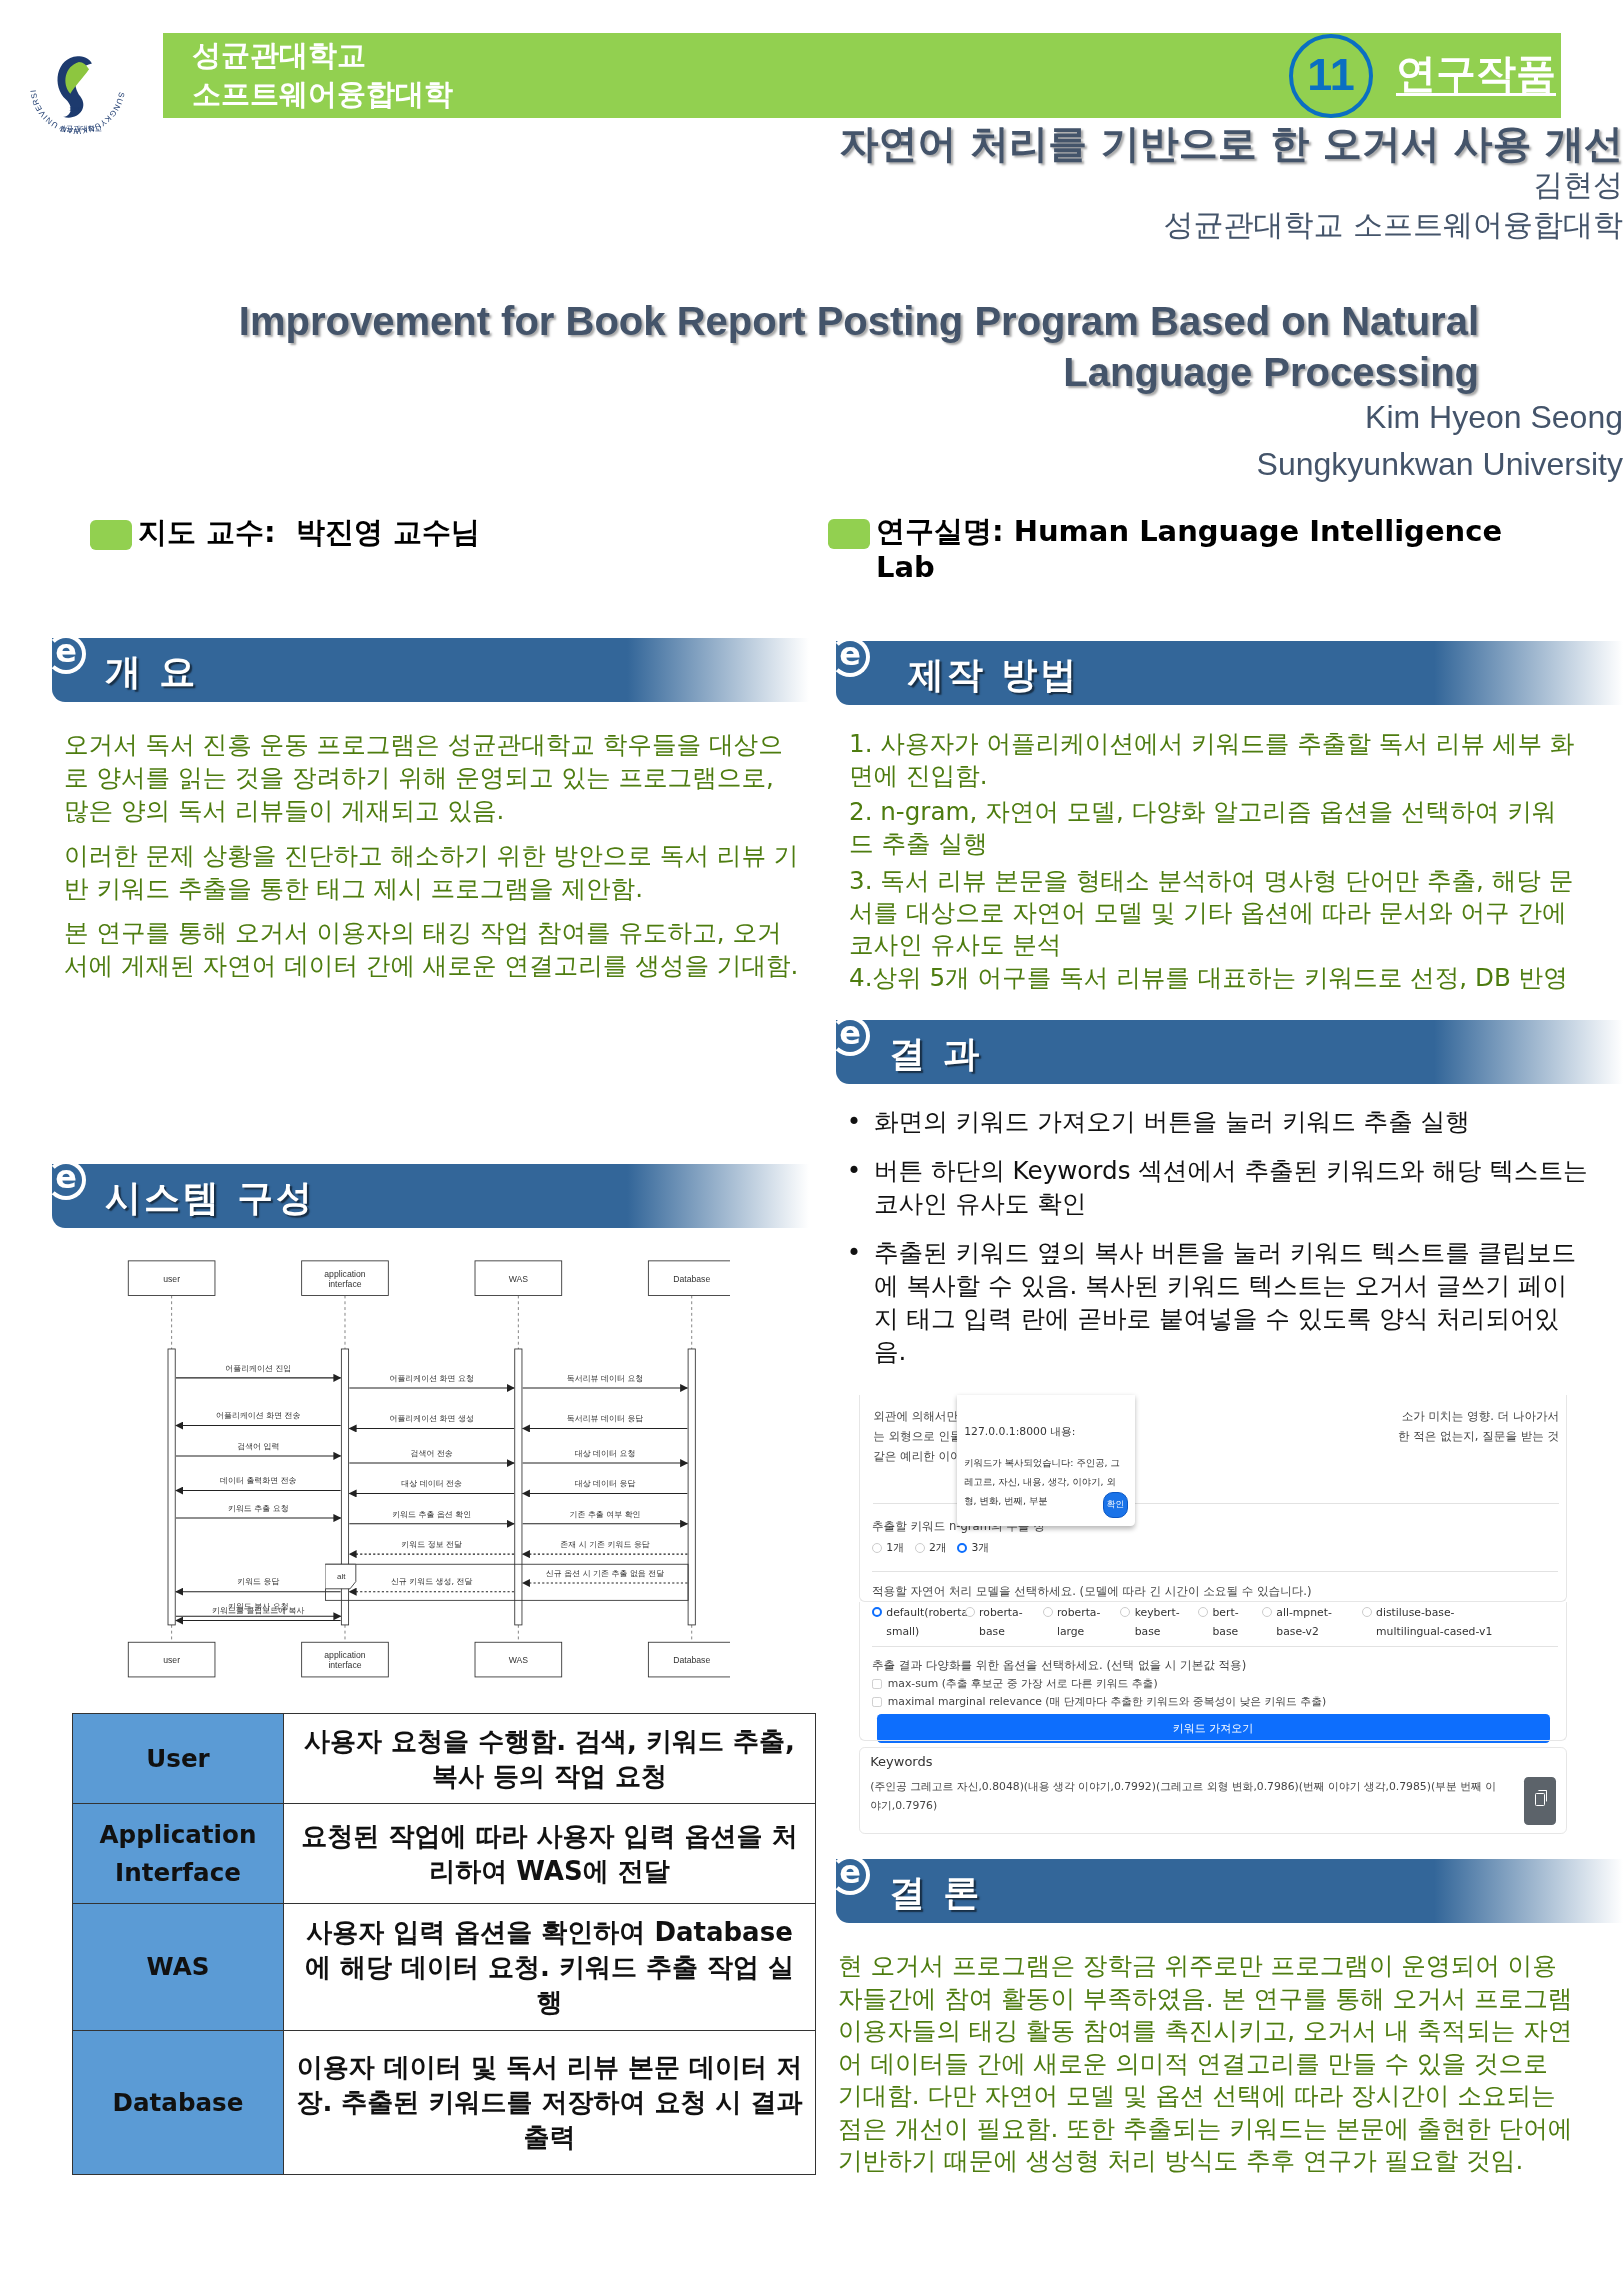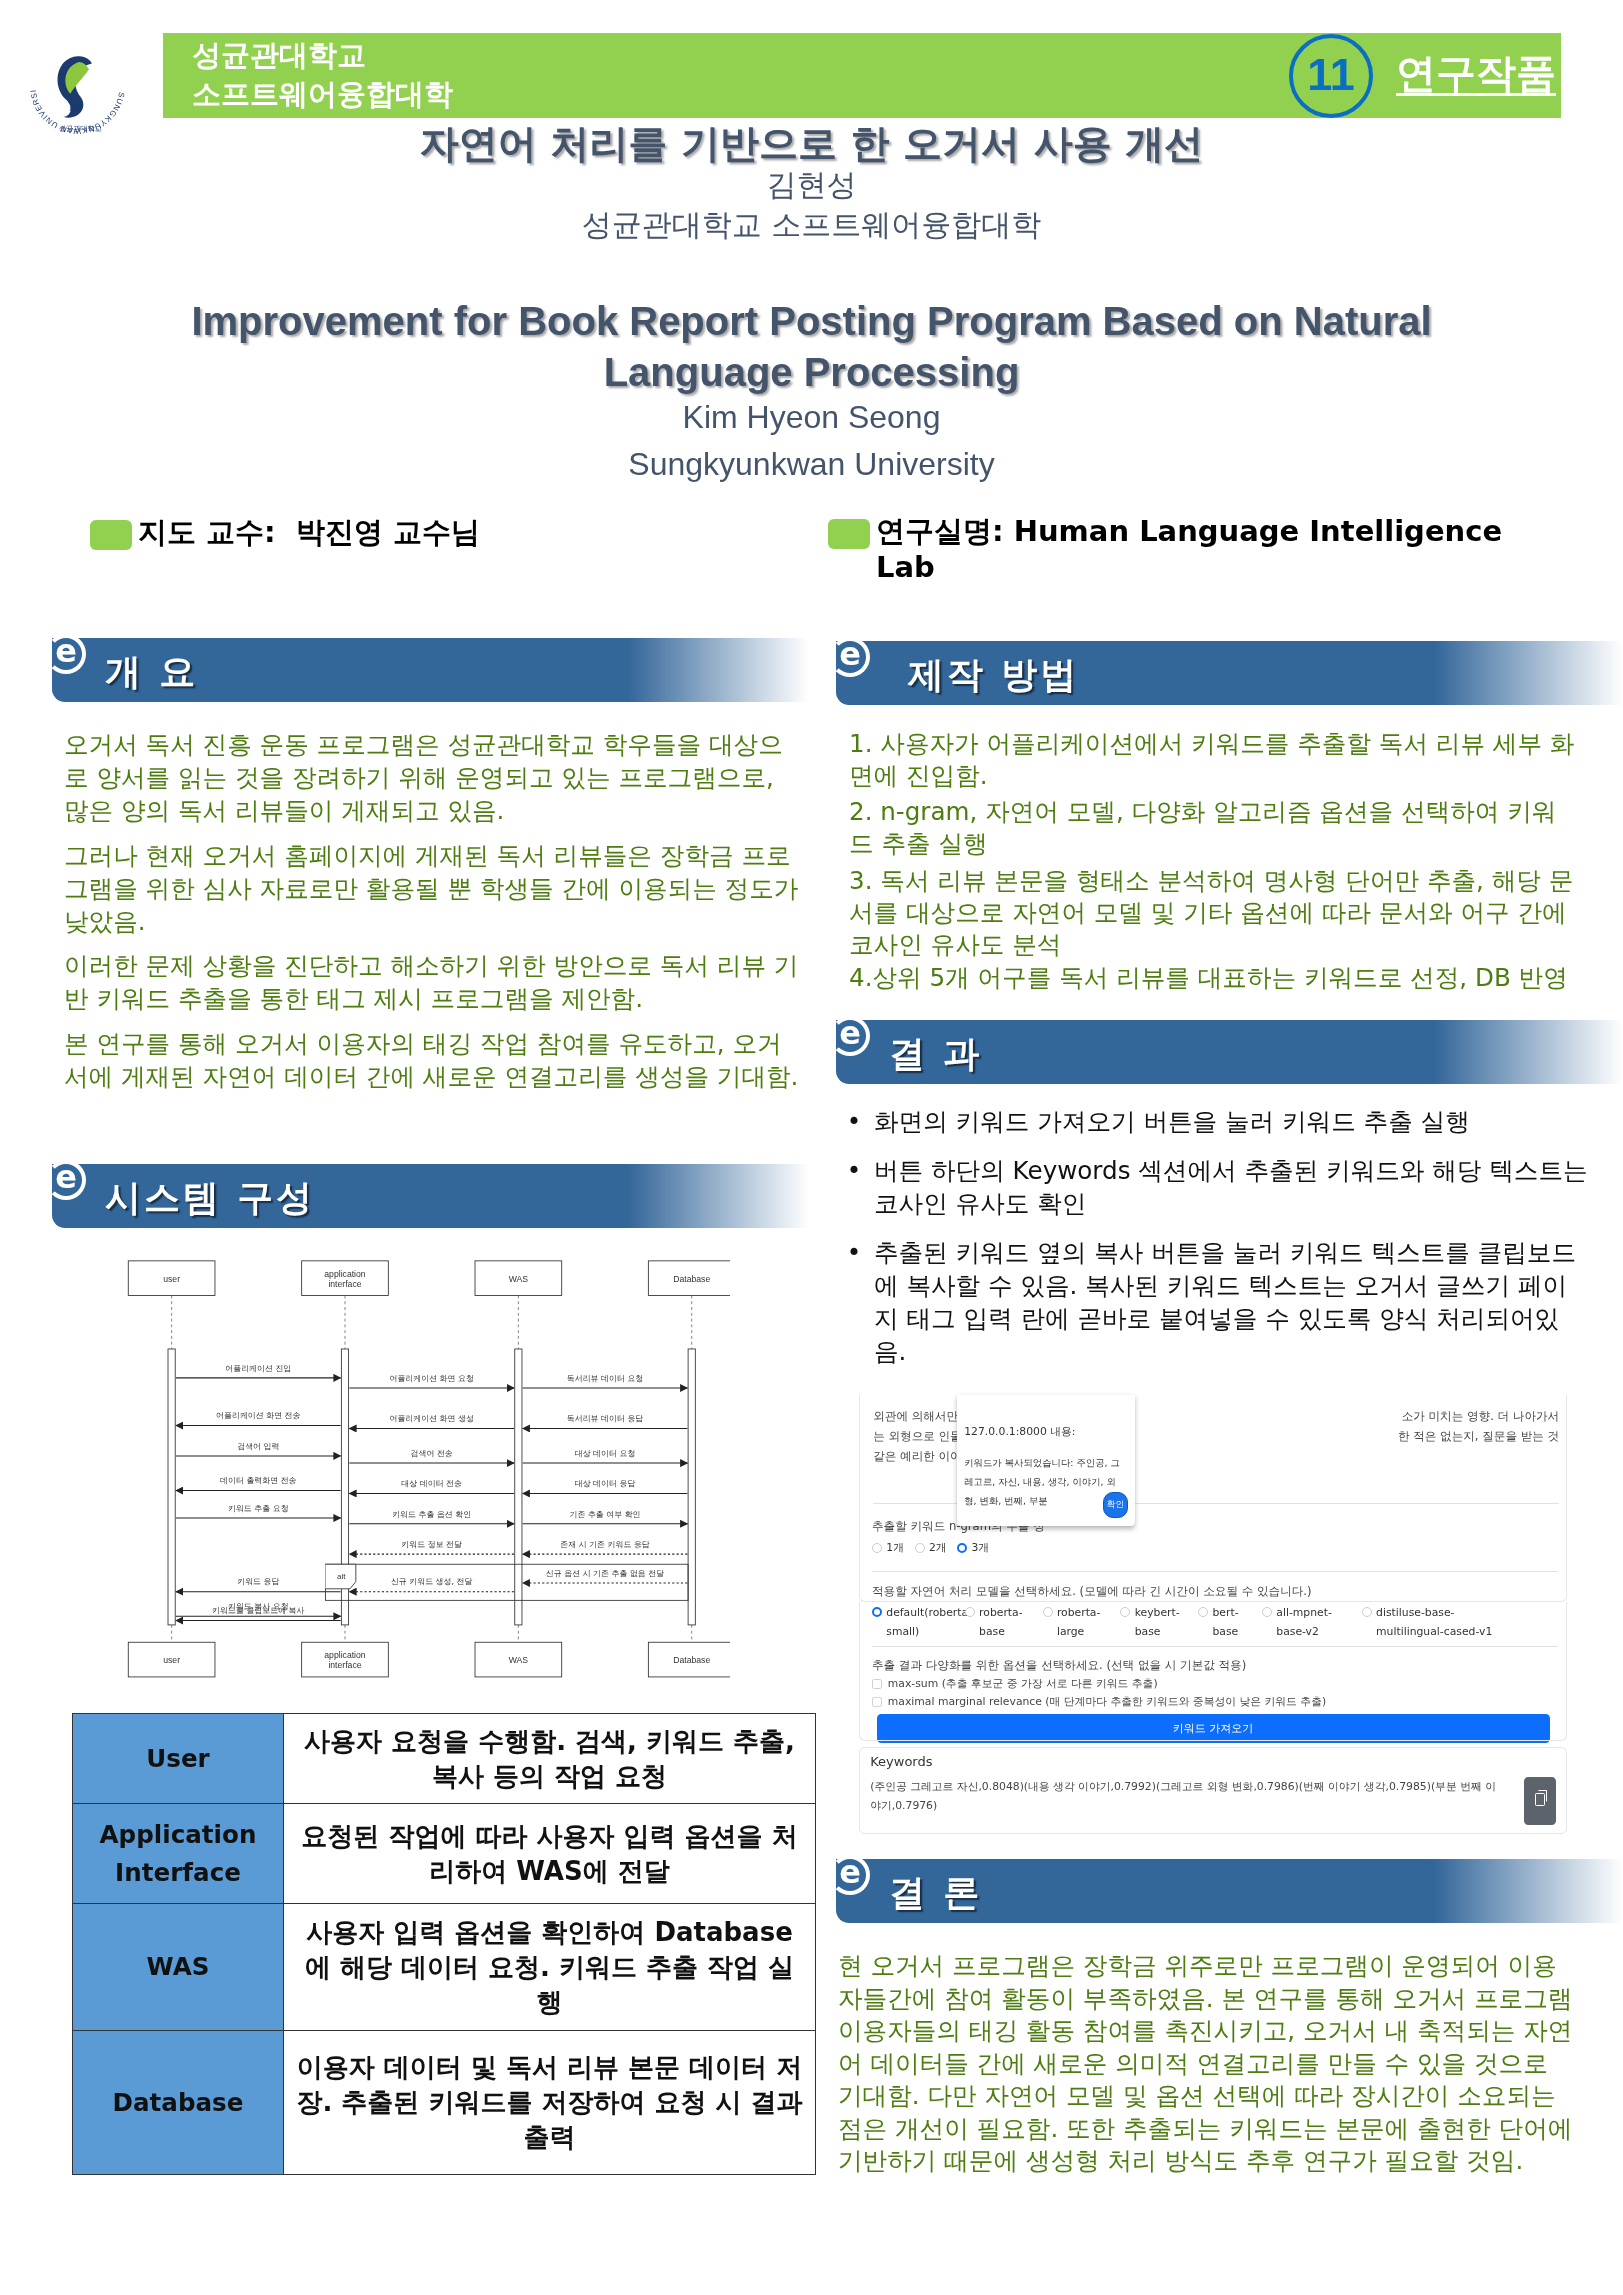--- a/index.html
+++ b/index.html
@@ -6,21 +6,21 @@
   html, body { width: 1623px; height: 2295px; background: #ffffff; overflow: hidden; }
   body { position: relative; font-family: "DejaVu Sans", "Liberation Sans", sans-serif; color: #111; }
 
   
   .logo { position: absolute; left: 27.4px; top: 36px; width: 101px; height: 101px; }
   .top-band { position: absolute; left: 163px; top: 33px; width: 1398px; height: 85px; background: #92d050; }
   .band-school { position: absolute; left: 29px; top: 2.9px; color: #fff; font-weight: bold; font-size: 29px; line-height: 39px; font-family: "DejaVu Sans", sans-serif; }
   .band-badge { position: absolute; left: 1126px; top: 1.4px; width: 84px; height: 84px; border: 4.3px solid #0a6fc2; border-radius: 50%; color: #0a6fc2; font-weight: bold; font-size: 45px; line-height: 74px; text-align: center; font-family: "Liberation Sans", sans-serif; }
   .band-label { position: absolute; left: 1233px; top: 13px; color: #fff; font-weight: bold; font-size: 40px; text-decoration: underline; text-decoration-thickness: 2.9px; text-underline-offset: 5.8px; font-family: "DejaVu Sans", sans-serif; }
 
-  .title-block { position: absolute; left: 0; width: 1623px; text-align: center; color: #44546a; }
+  .title-block { position: absolute; left: 0; width: 1623px; text-align: right; color: #44546a; }
   .t-ko-title { top: 117px; font-size: 39px; font-weight: bold; text-shadow: 2.2px 2.2px 2.2px rgba(0,0,0,0.35); }
   .t-ko-author { top: 165px; font-size: 30px; }
   .t-ko-affil { top: 205px; font-size: 30px; }
   .t-en-title { top: 296px; font-size: 40px; font-weight: bold; line-height: 51px; text-shadow: 2.2px 2.2px 2.2px rgba(0,0,0,0.35); padding: 0 144px; font-family: "Liberation Sans", sans-serif; }
   .t-en-author { top: 399px; font-size: 32px; font-family: "Liberation Sans", sans-serif; }
   .t-en-affil { top: 446px; font-size: 32px; font-family: "Liberation Sans", sans-serif; }
 
   .info { position: absolute; font-weight: bold; font-size: 29px; line-height: 36px; color: #000; }
   .info .bullet { position: absolute; left: 0; top: 5.8px; width: 42px; height: 30px; background: #92d050; border-radius: 5.8px; }
   .info .text { position: absolute; left: 48px; top: 0; }
@@ -120,21 +120,20 @@
   <span class="bullet"></span>
   <span class="text" style="width:635px">연구실명: Human Language Intelligence Lab</span>
 </div>
 
 <div class="sec-head" style="left:52px; top:638px; width:757px;">
   <span class="e-icon">e</span>
   <span class="label">개 요</span>
 </div>
 <div class="para" style="left:64px; top:728px; width:737px;">
   <p> 오거서 독서 진흥 운동 프로그램은 성균관대학교 학우들을 대상으로 양서를 읽는 것을 장려하기 위해 운영되고 있는 프로그램으로, 많은 양의 독서 리뷰들이 게재되고 있음.</p>
-  <p> 그러나 현재 오거서 홈페이지에 게재된 독서 리뷰들은 장학금 프로그램을 위한 심사 자료로만 활용될 뿐 학생들 간에 이용되는 정도가 낮았음.</p>
   <p> 이러한 문제 상황을 진단하고 해소하기 위한 방안으로 독서 리뷰 기반 키워드 추출을 통한 태그 제시 프로그램을 제안함.</p>
   <p> 본 연구를 통해 오거서 이용자의 태깅 작업 참여를 유도하고, 오거서에 게재된 자연어 데이터 간에 새로운 연결고리를 생성을 기대함.</p>
 </div>
 
 <div class="sec-head" style="left:52px; top:1164px; width:757px;">
   <span class="e-icon">e</span>
   <span class="label">시스템 구성</span>
 </div>
 
 <svg class="seq" id="seq-diagram" viewBox="0 0 850 620">

